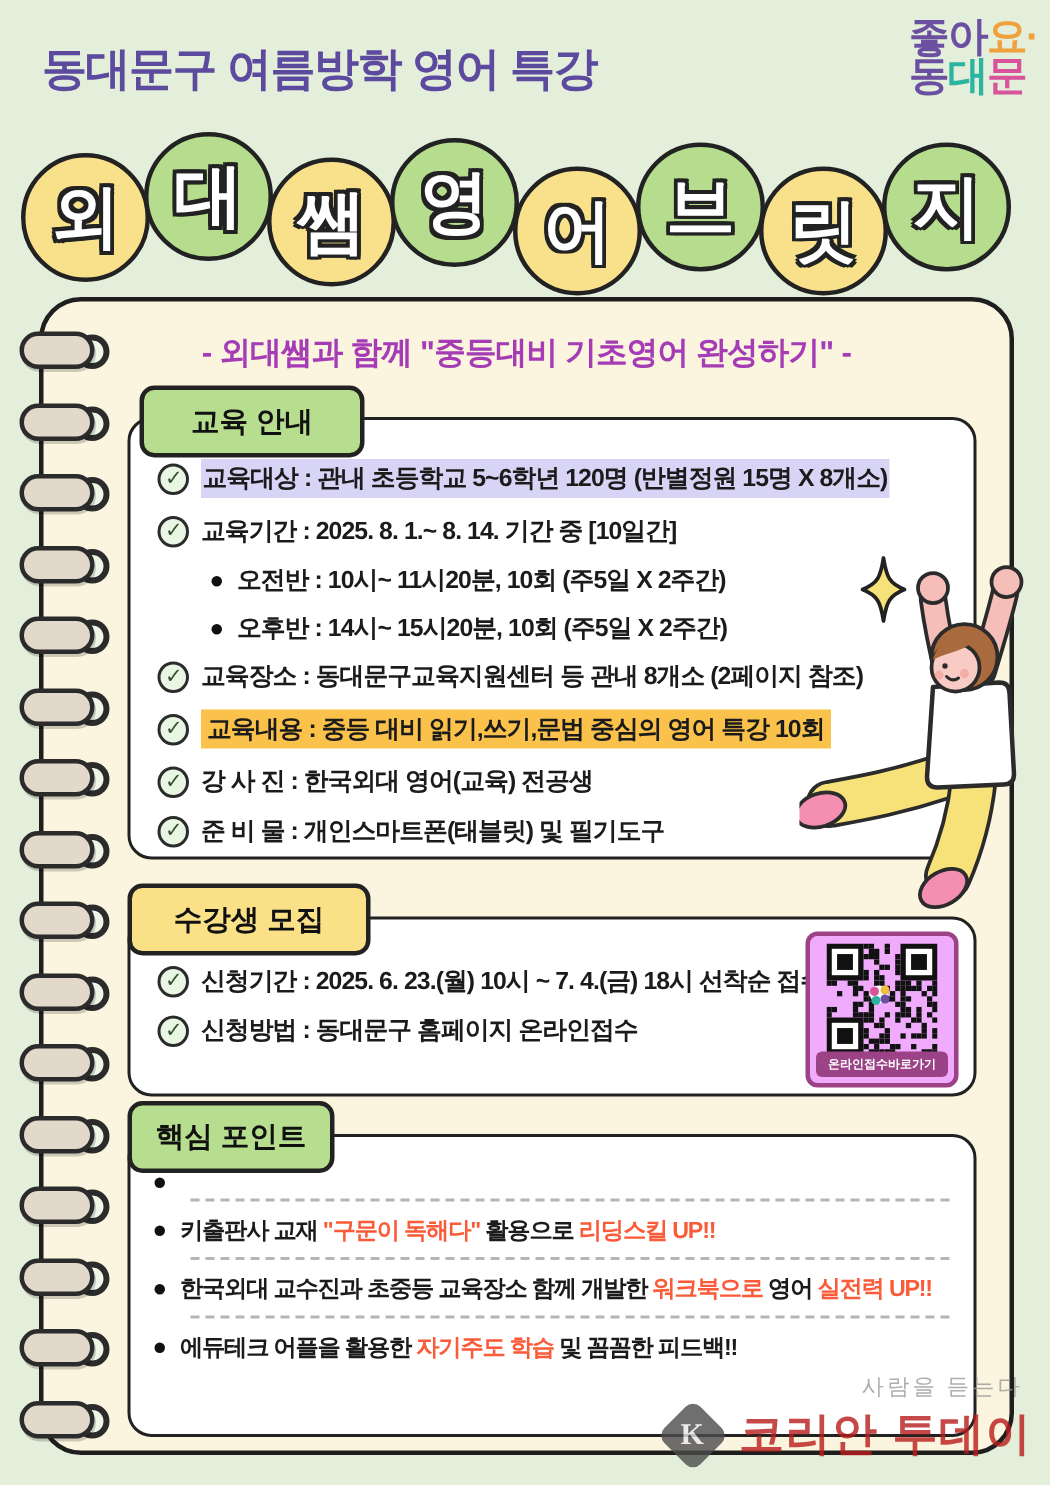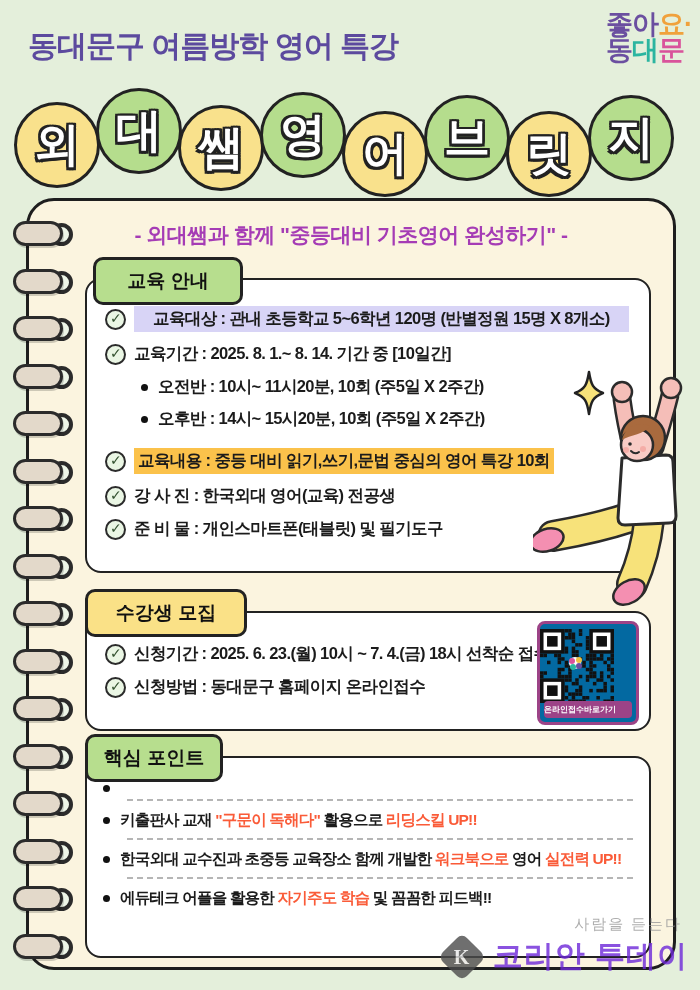--- a/index.html
+++ b/index.html
@@ -49,31 +49,31 @@
 
   
   .tab-s1 { left:64px; top:56px; width:150px; }
   .box-s1 { top:77px; height:295px; padding:26px 10px 10px 18px; display:flex; flex-direction:column; }
   .row { display:flex; align-items:center; margin-bottom:11px; white-space:nowrap; }
   .check { flex:0 0 auto; width:21px; height:21px; border-radius:50%; border:2.2px solid #2b2b2b;
     background:#EAF6E4; margin-right:8px; position:relative; }
   .check::after { content:"✓"; position:absolute; left:3px; top:-1px; font-size:14px;
     font-weight:900; color:#33512f; }
   .txt { font-size:16.5px; font-weight:800; color:#1b1b1b; letter-spacing:-0.6px; }
-  .hl-lav { background:#D8D4F6; padding:2px 19px; }
+  .hl-lav { background:#D8D4F6; padding:2px 1px; }
   .hl-yel { background:#FBC24B; padding:2px 4px; }
   .sub-row { display:flex; align-items:center; margin:0 0 10px 36px; white-space:nowrap; }
   .dot { width:7px; height:7px; border-radius:50%; background:#111; margin-right:10px; flex:0 0 auto; }
   .gap { height:8px; }
 
   
   .tab-s2 { left:56px; top:388px; width:162px; }
   .box-s2 { top:410px; height:120px; padding:30px 120px 0 18px; }
   .qr-box { position:absolute; right:10px; top:8px; width:102px; height:104px;
-    background:#0369a1; border:3px solid #9C4387; border-radius:8px; text-align:left; }
+    background:#f0abfc; border:3px solid #9C4387; border-radius:8px; text-align:center; }
   .qr-box svg { margin-top:5px; }
   .qr-label { position:absolute; left:4px; right:4px; bottom:4px; background:#9C4387;
     color:#fff; font-size:8px; font-weight:700; border-radius:4px; padding:3px 0; letter-spacing:0; }
 
   
   .tab-s3 { left:56px; top:533px; width:138px; }
   .box-s3 { top:555px; height:202px; padding:20px 8px 8px 16px; }
   .point { display:flex; align-items:flex-start; white-space:nowrap; margin-bottom:6px; }
   .point .dot { margin-top:7px; }
   .ptxt { font-size:15.5px; font-weight:800; color:#1b1b1b; letter-spacing:-0.8px; }
@@ -85,21 +85,21 @@
 
   
   .watermark { position:absolute; right:12px; top:903px; z-index:6; opacity:0.8;margin-top:12px; }
   .wm-tagline { color:#9a9a9a; font-size:15px; letter-spacing:2px; text-align:right;
     margin-right:6px; font-family:"Liberation Serif","DejaVu Serif",serif; }
   .wm-row { display:flex; align-items:center; margin-top:2px; }
   .wm-k { width:34px; height:34px; background:#4c4c4c; border-radius:7px; transform:rotate(45deg);
     display:flex; align-items:center; justify-content:center; margin-right:14px; }
   .wm-k span { transform:rotate(-45deg); color:#e8e8e8; font-weight:900; font-size:20px;
     font-family:"Liberation Serif","DejaVu Serif",serif; }
-  .wm-name { color:#6d28d9; font-size:30px; font-weight:900; letter-spacing:1px; white-space:nowrap; }
+  .wm-name { color:#b91c1c; font-size:30px; font-weight:900; letter-spacing:1px; white-space:nowrap; }
 </style>
 </head>
 <body>
 
 <div class="poster">
 
   <div class="main-title">동대문구 여름방학 영어 특강</div>
 
   <div class="logo">
     <div><span class="lg-p">좋</span><span class="lg-p">아</span><span class="lg-o">요</span><span class="lg-o">·</span></div>
@@ -199,20 +199,24 @@
       </div>
       <div class="sub-row">
         <span class="dot"></span>
         <span class="txt">오전반 : 10시~ 11시20분, 10회  (주5일 X 2주간)</span>
       </div>
       <div class="sub-row">
         <span class="dot"></span>
         <span class="txt">오후반 : 14시~ 15시20분, 10회  (주5일 X 2주간)</span>
       </div>
       <div class="gap"></div>
+      <div class="row">
+        <span class="check"></span>
+        <span class="txt">교육장소 : 동대문구교육지원센터 등 관내 8개소 (2페이지 참조)</span>
+      </div>
       <div class="row">
         <span class="check"></span>
         <span class="txt hl-yel">교육내용 :  중등 대비 읽기,쓰기,문법 중심의 영어 특강 10회</span>
       </div>
       <div class="row">
         <span class="check"></span>
         <span class="txt">강 사 진 : 한국외대 영어(교육) 전공생</span>
       </div>
       <div class="row">
         <span class="check"></span>

